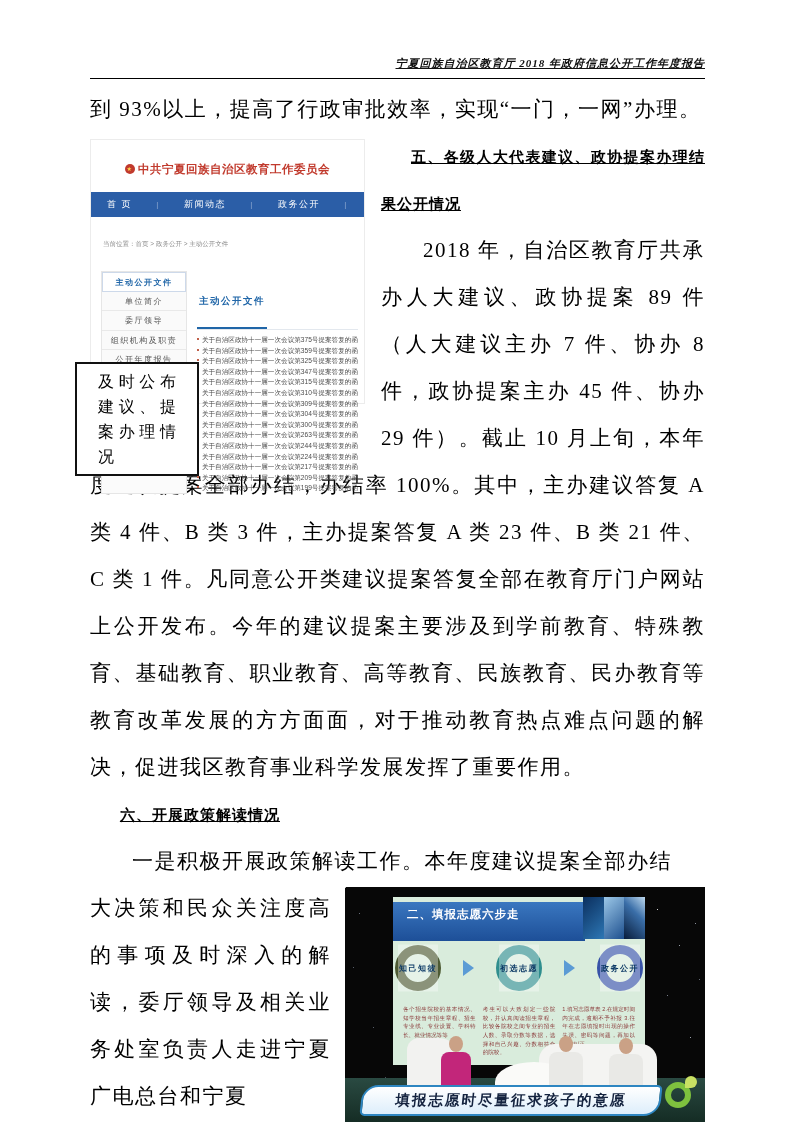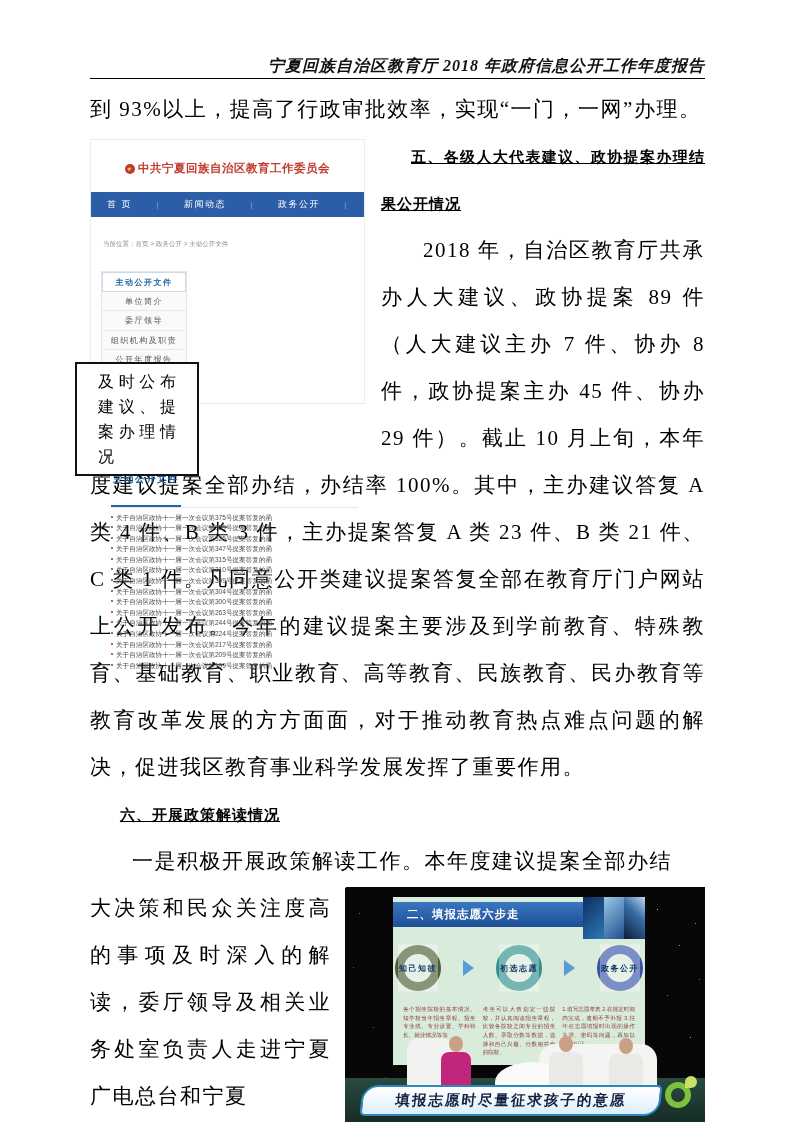--- a/index.html
+++ b/index.html
@@ -5,22 +5,22 @@
   * { margin:0; padding:0; box-sizing:border-box; }
   html,body { background:#888; }
   .page {
     position:relative; width:793px; height:1122px; margin:0 auto;
     background:#ffffff; overflow:hidden;
     font-family:"Liberation Serif","DejaVu Serif",serif; color:#000;
   }
   
   .doc-header {
     position:absolute; top:56px; left:90px; width:615px;
-    text-align:right; font-size:16px; font-weight:bold; font-style:italic;
-    letter-spacing:1px; color:#111;
+    text-align:right; font-size:11px; font-weight:bold; font-style:italic;
+    letter-spacing:1px; color:#111;text-decoration:underline;
   }
   .doc-header-rule {
     position:absolute; top:78px; left:90px; width:615px; height:0;
     border-top:1.5px solid #000;
   }
   
   .content {
     position:absolute; top:86px; left:90px; width:615px;
     font-size:21px; line-height:47px; text-align:justify;
     text-justify:inter-character; letter-spacing:1.5px; color:#000;
@@ -32,34 +32,34 @@
     font-weight:bold; font-size:15px; line-height:47px; text-indent:2em;
     letter-spacing:1px;
     text-decoration:underline;
   }
   
   .site-fig {
     position:relative; float:left; width:275px; height:265px;
     margin:6px 16px 14px 0; background:#fff; border:1px solid #ececec;
     font-family:"Liberation Sans","DejaVu Sans",sans-serif;
   }
-  .site-top { height:52px; display:flex; flex-direction:column; justify-content:flex-end; align-items:center; gap:2px; padding-top:6px; }
+  .site-top { height:52px; display:flex; flex-direction:column; justify-content:center; align-items:center; gap:2px; padding-top:6px; }
   .site-org-row { display:flex; align-items:center; gap:3px; color:var(--site_red); font-weight:bold; }
   .org1 { font-size:11.5px; letter-spacing:0.5px; }
   .org2 { font-size:13.5px; letter-spacing:3px; }
   .emblem { display:inline-flex; align-items:center; justify-content:center;
     width:10px; height:10px; border-radius:50%; background:var(--site_red);
     color:#ffd54a; font-size:6px; line-height:1; }
   .site-nav {
     height:25px; background:var(--nav_blue); color:#fff; font-size:9px;
     display:flex; align-items:center; justify-content:space-around; padding:0 4px;
   }
   .site-nav .sep { color:rgba(255,255,255,.45); font-size:8px; }
   .site-crumb { font-size:6.5px; color:#8a8a8a; padding:3px 0 2px 12px; letter-spacing:0; }
-  .site-body { display:flex; padding:2px 6px 0 10px;flex-direction:column; }
+  .site-body { display:flex; padding:2px 6px 0 10px; }
   .site-side { width:86px; border:1px solid #e6e6e6; background:#fbfbfb; }
   .side-item {
     height:19.5px; line-height:19.5px; text-align:center; font-size:8px;
     color:#555; border-bottom:1px solid #e9e9e9; background:#fafafa;
     white-space:nowrap; overflow:hidden;
   }
   .side-item.active { color:var(--link_blue); background:#fff; border:1px solid #cdd9ea; font-weight:bold; }
   .site-main { flex:1; padding-left:10px; }
   .site-main-head { border-bottom:1px solid #e3e8ee; padding-top:2px; }
   .site-main-head span {
@@ -90,21 +90,21 @@
     font-family:"Liberation Sans","DejaVu Sans",sans-serif;
   }
   .tv-clip { position:absolute; inset:0; overflow:hidden; }
   .stars { position:absolute; top:0; left:0; width:1px; height:1px; background:#bbb;
     box-shadow: 312px 22px 0 #cfcfcf, 334px 58px 0 #9aa0aa, 350px 36px 0 #8a8f99,
       322px 108px 0 #777d88, 345px 150px 0 #99a0ab, 14px 26px 0 #666c77,
       28px 140px 0 #555b66, 336px 198px 0 #888fa0, 354px 92px 0 #666c78,
       8px 80px 0 #555b66, 40px 190px 0 #4a505b, 300px 170px 0 #777d88; }
   .slide { position:absolute; left:48px; top:10px; width:252px; height:168px; background:var(--slide_bg); }
   .slide-titlebar {
-    position:absolute; left:0; top:5px; width:192px; height:25px;
+    position:absolute; left:0; top:5px; width:192px; height:39px;
     background:linear-gradient(180deg,#3a77c0,var(--slide_bar));
     color:#fff; font-weight:bold; font-size:11.5px; line-height:25px;
     padding-left:14px; letter-spacing:1px;
   }
   .slide-art { position:absolute; right:0; top:0; width:62px; height:42px; display:flex; }
   .art-sq1 { flex:1; background:linear-gradient(135deg,#0b2f5e,#2d77b5); }
   .art-sq2 { flex:1; background:linear-gradient(135deg,#9cc8e8,#1d4f8e); }
   .art-sq3 { flex:1; background:linear-gradient(45deg,#081c3a,#3a6ea8 60%,#bcd8ee); }
   .rings { position:absolute; left:0; top:48px; width:100%; display:flex; align-items:center; justify-content:center; gap:22px; }
   .ring { position:relative; width:46px; height:46px; border-radius:50%; }

